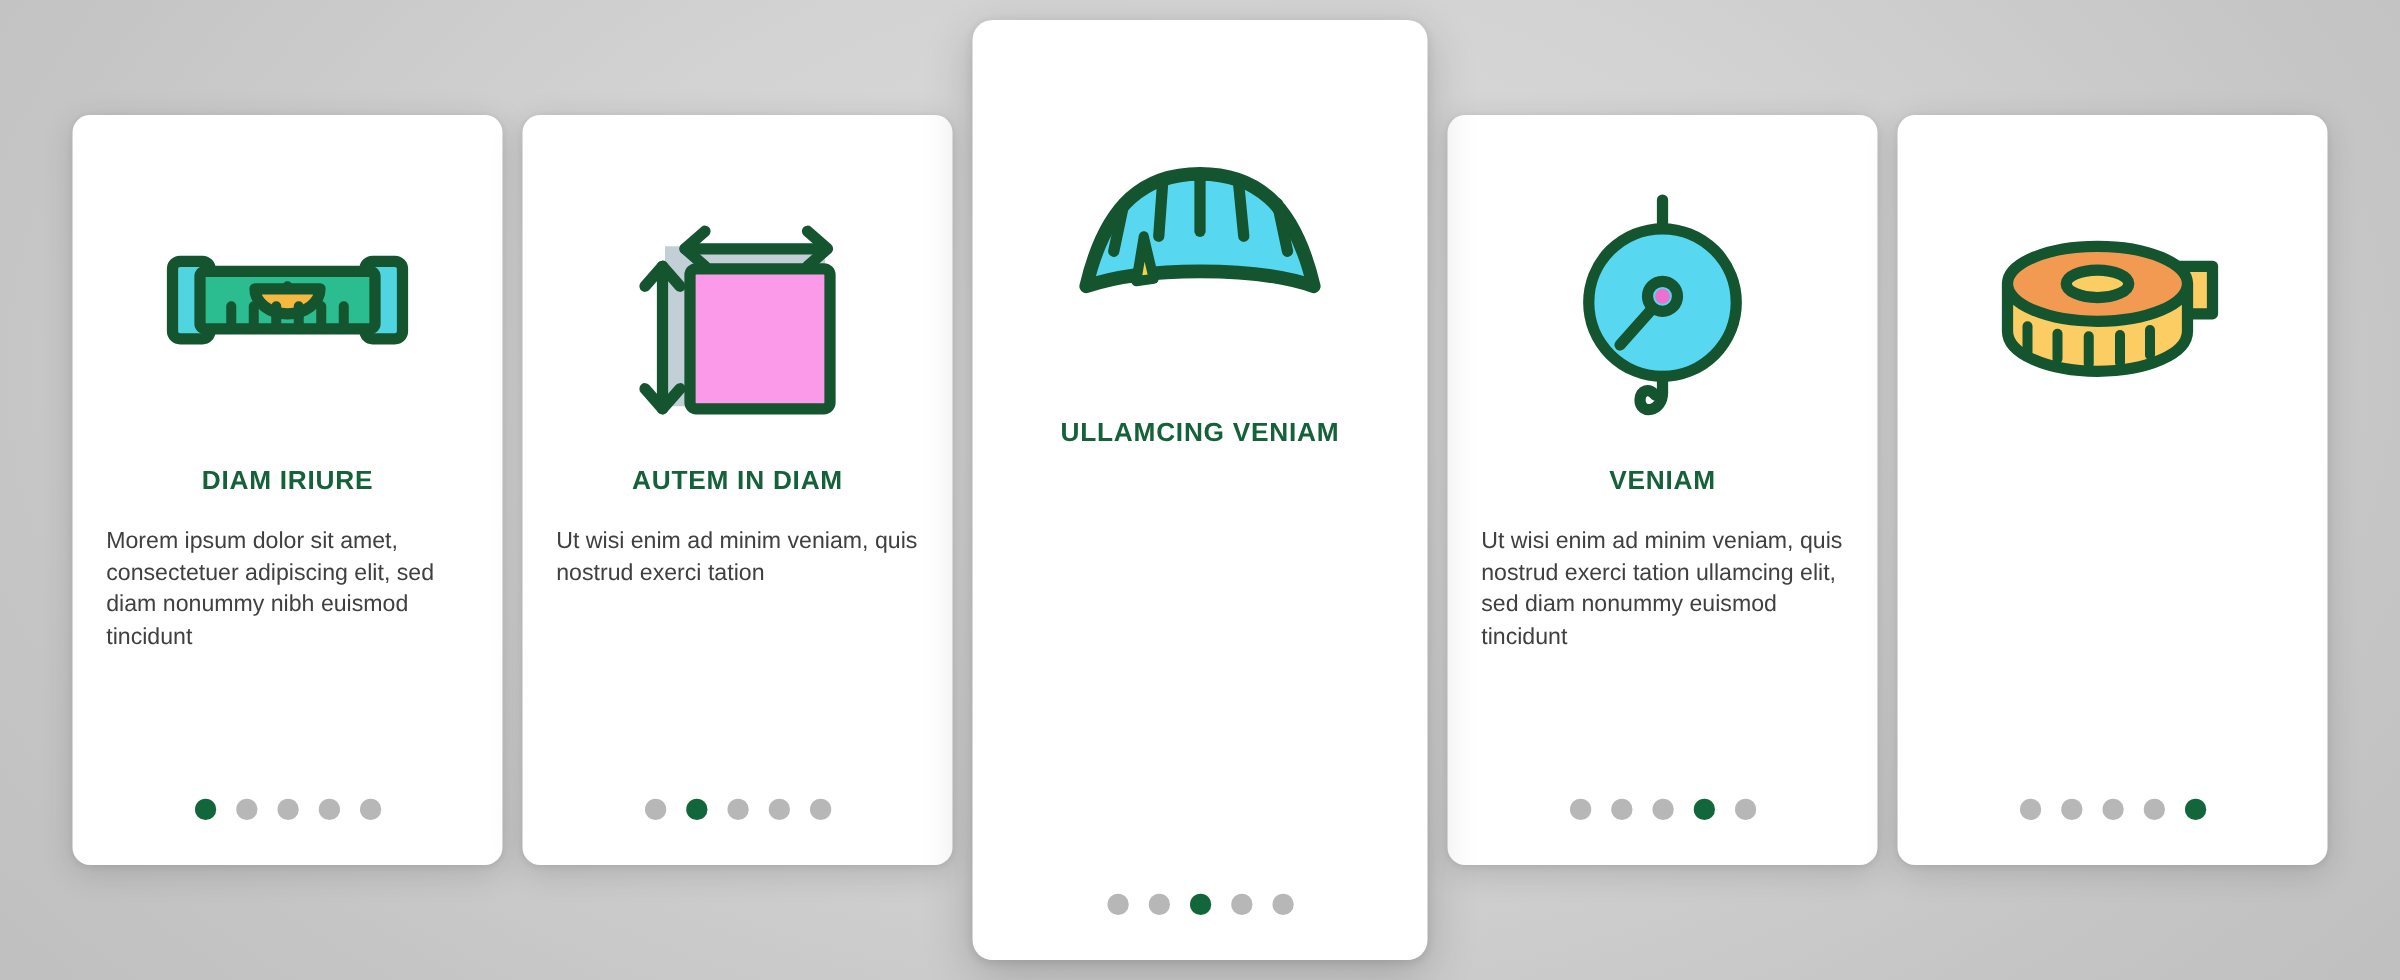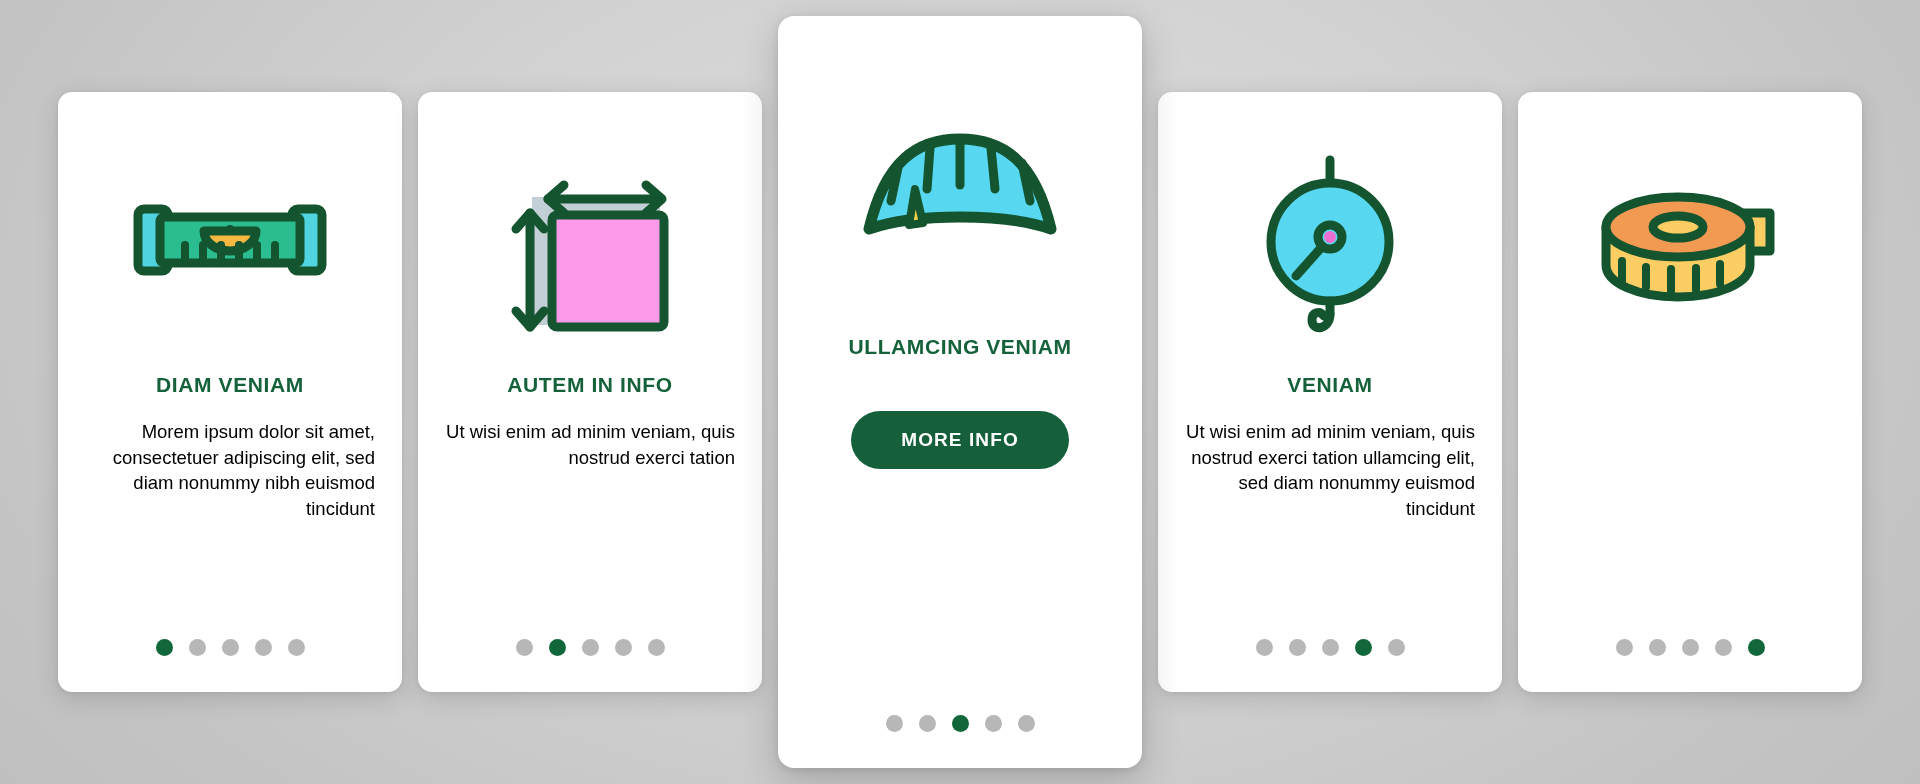--- a/index.html
+++ b/index.html
@@ -69,24 +69,24 @@
     font-size: 21px;
     font-weight: bold;
     letter-spacing: 0.6px;
     text-align: center;
     line-height: 1.2;
     margin-bottom: 22px;
     white-space: nowrap;
   }
 
   .card-body {
-    color: #000000;
+    color: #404040;
     font-size: 18.5px;
     line-height: 1.38;
-    text-align: right;
+    text-align: left;
     max-width: 290px;
   }
 
   .card.featured .card-body {
     max-width: 270px;
   }
 
   .spacer { flex: 1 1 auto; }
 
   .cta-button {
@@ -140,21 +140,21 @@
             <line x1="55" y1="66" x2="55" y2="84"></line>
             <line x1="73" y1="66" x2="73" y2="84"></line>
             <line x1="91" y1="66" x2="91" y2="84"></line>
             <line x1="109" y1="66" x2="109" y2="84"></line>
             <line x1="127" y1="66" x2="127" y2="84"></line>
             <line x1="145" y1="66" x2="145" y2="84"></line>
           </g>
         </g>
       </svg>
     </div>
-    <div class="card-title">DIAM VENIAM</div>
+    <div class="card-title">DIAM IRIURE</div>
     <div class="card-body">Morem ipsum dolor sit amet, consectetuer adipiscing elit, sed diam nonummy nibh euismod tincidunt</div>
     <div class="spacer"></div>
     <div class="dots">
       <span class="dot active"></span>
       <span class="dot"></span>
       <span class="dot"></span>
       <span class="dot"></span>
       <span class="dot"></span>
     </div>
   </div>
@@ -167,21 +167,21 @@
         <g stroke="#14542f" stroke-width="9" stroke-linecap="round" stroke-linejoin="round" fill="none">
           <line x1="48" y1="40" x2="160" y2="40"></line>
           <polyline points="64,26 48,40 64,54"></polyline>
           <polyline points="146,26 162,40 146,54"></polyline>
           <line x1="30" y1="54" x2="30" y2="168"></line>
           <polyline points="16,70 30,54 44,70"></polyline>
           <polyline points="16,152 30,168 44,152"></polyline>
         </g>
       </svg>
     </div>
-    <div class="card-title">AUTEM IN INFO</div>
+    <div class="card-title">AUTEM IN DIAM</div>
     <div class="card-body">Ut wisi enim ad minim veniam, quis nostrud exerci tation</div>
     <div class="spacer"></div>
     <div class="dots">
       <span class="dot"></span>
       <span class="dot active"></span>
       <span class="dot"></span>
       <span class="dot"></span>
       <span class="dot"></span>
     </div>
   </div>
@@ -194,21 +194,20 @@
           <line x1="44" y1="46" x2="36" y2="84"></line>
           <line x1="75" y1="31" x2="72" y2="72"></line>
           <line x1="105" y1="26" x2="105" y2="68"></line>
           <line x1="136" y1="31" x2="140" y2="72"></line>
           <line x1="167" y1="46" x2="175" y2="84"></line>
         </g>
         <path d="M60 72 L68 106 L54 108 Z" fill="#f2d24a" stroke="#14542f" stroke-width="8" stroke-linejoin="round"></path>
       </svg>
     </div>
     <div class="card-title">ULLAMCING VENIAM</div>
-    <button class="cta-button">MORE INFO</button>
     <div class="spacer"></div>
     <div class="dots">
       <span class="dot"></span>
       <span class="dot"></span>
       <span class="dot active"></span>
       <span class="dot"></span>
       <span class="dot"></span>
     </div>
   </div>
 

